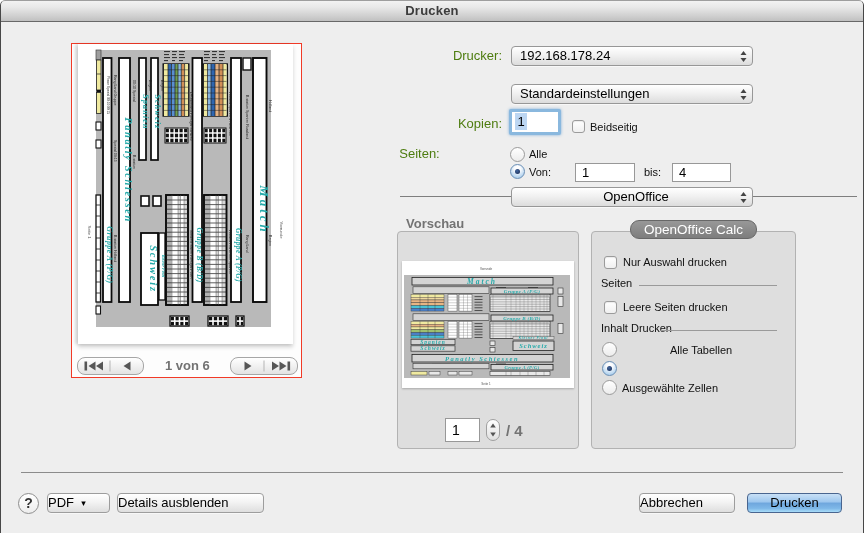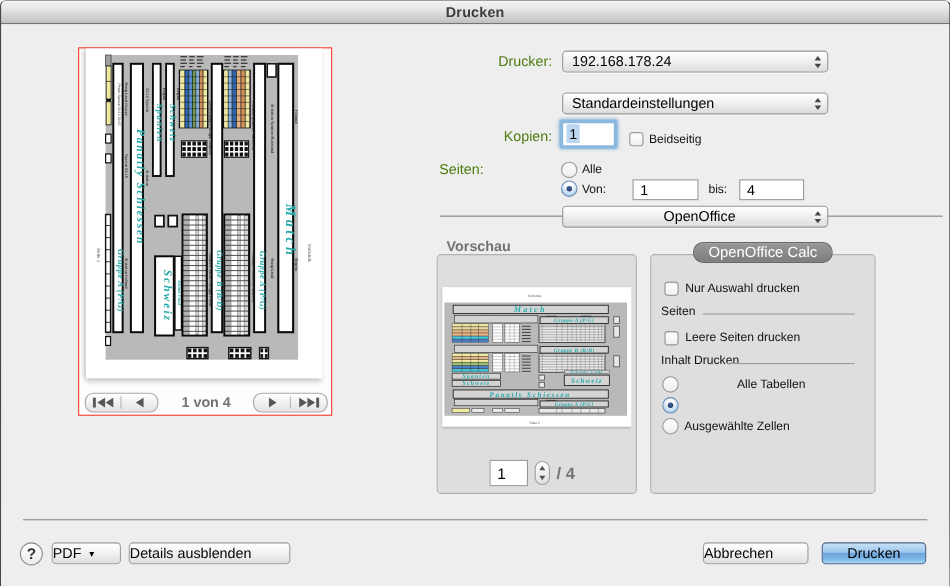--- a/index.html
+++ b/index.html
@@ -275,21 +275,21 @@
 
   <div style="position:absolute;left:77px;top:357px;width:65px;height:16px;background:linear-gradient(#ffffff,#e3e3e3);border:1px solid #a6a6a6;border-radius:8px;">
     <svg width="65" height="16" viewBox="0 0 65 16">
       <line x1="32" y1="2.5" x2="32" y2="13.5" stroke="#b5b5b5" stroke-width="1"></line>
       <rect x="6.5" y="3.5" width="2.6" height="9" fill="#565656"></rect>
       <path d="M17.5 3.5 L10.5 8 L17.5 12.5 Z" fill="#565656"></path>
         <path d="M25 3.5 L18 8 L25 12.5 Z" fill="#565656"></path>
       <path d="M52.5 3.5 L45.5 8 L52.5 12.5 Z" fill="#565656"></path>
     </svg>
   </div>
-  <div class="glabel" style="left:165px;top:358px;">1 von 4</div>
+  <div class="glabel" style="left:165px;top:358px;">1 von 6</div>
   <div style="position:absolute;left:230px;top:357px;width:66px;height:16px;background:linear-gradient(#ffffff,#e3e3e3);border:1px solid #a6a6a6;border-radius:8px;">
     <svg width="66" height="16" viewBox="0 0 66 16">
       <line x1="33" y1="2.5" x2="33" y2="13.5" stroke="#b5b5b5" stroke-width="1"></line>
       <path d="M13.5 3.5 L20.5 8 L13.5 12.5 Z" fill="#565656"></path>
       <path d="M41 3.5 L48 8 L41 12.5 Z" fill="#565656"></path>
         <path d="M48.5 3.5 L55.5 8 L48.5 12.5 Z" fill="#565656"></path>
       <rect x="56.5" y="3.5" width="2.6" height="9" fill="#565656"></rect>
     </svg>
   </div>
 

